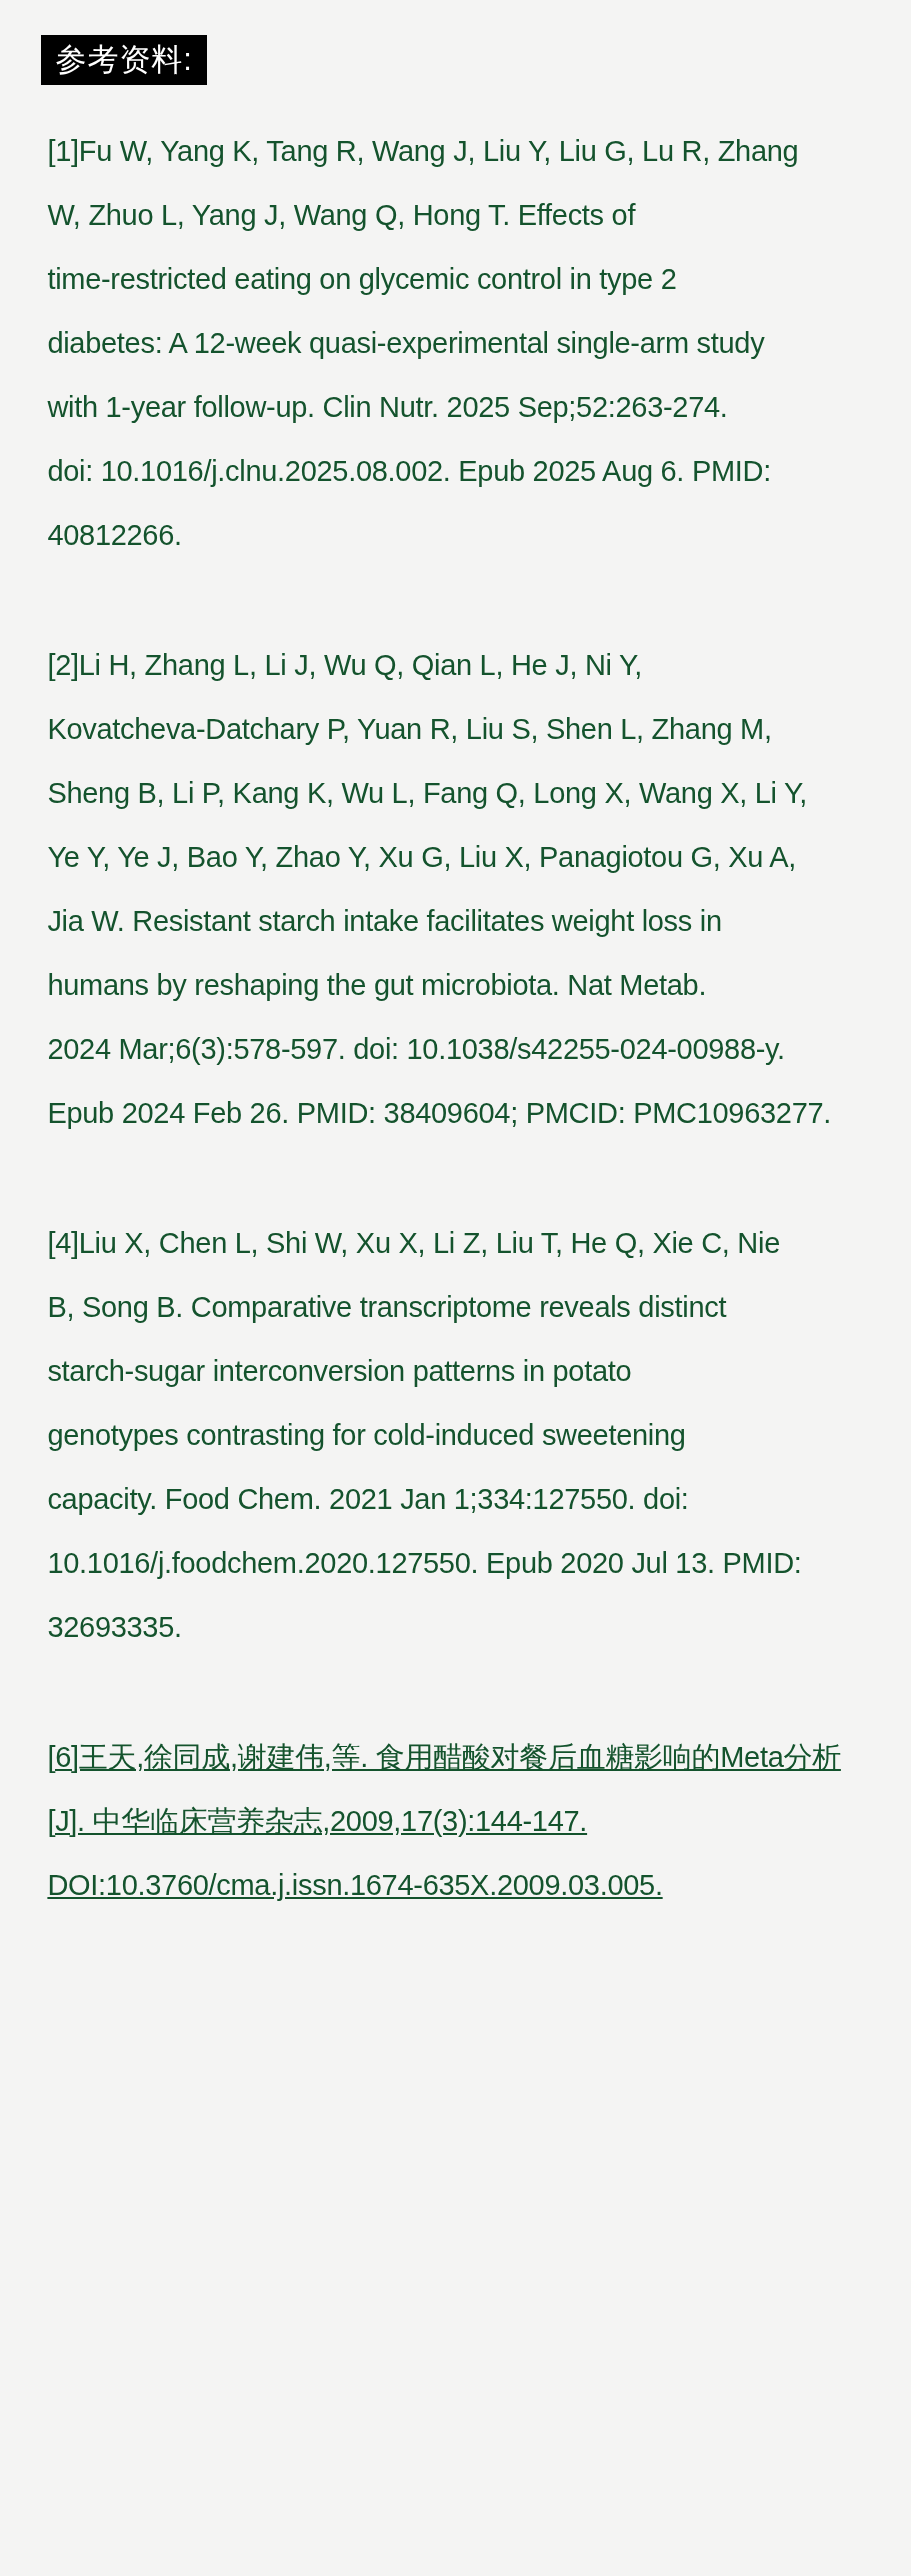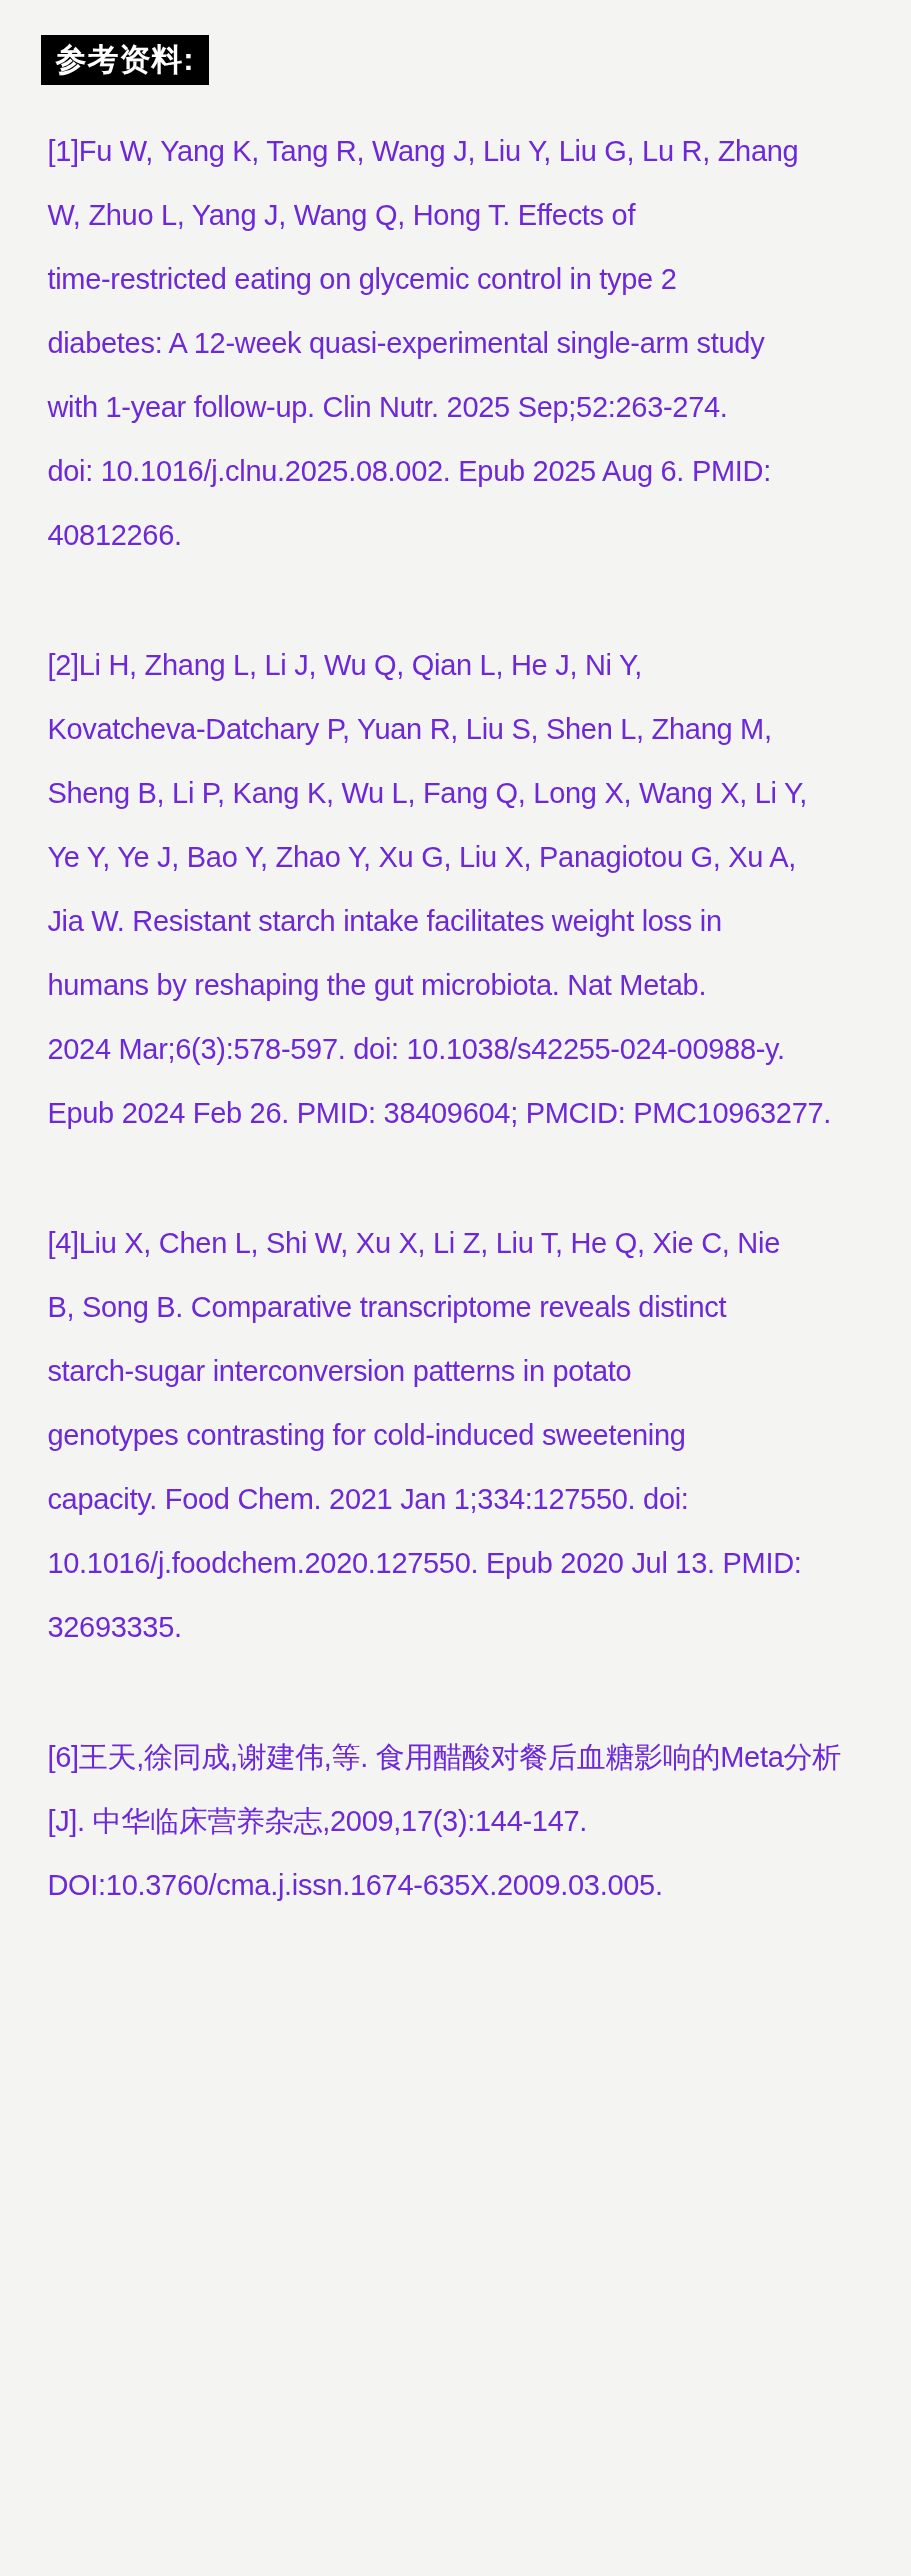--- a/index.html
+++ b/index.html
@@ -17,39 +17,40 @@
     box-sizing: border-box;
     width: 912px;
     min-height: 2576px;
     padding: 35px 46px 91px 41px;
   }
   .badge {
     display: inline-block;
     background: #000000;
     color: #ffffff;
     font-size: 31px;
-    font-weight: 700;
+    font-weight: 400;
     line-height: 35px;
     padding: 7.3px 14.6px;
     letter-spacing: 0.9px;
   }
   .refs {
     margin-top: 34px;
     margin-left: 6.4px; 
   }
   .ref {
     margin: 0 0 66px 0;
     font-size: 29px;
     line-height: 64px;
-    color: #6d28d9;
+    color: #14532d;
     letter-spacing: -0.3px;
     white-space: pre; 
   }
   .ref:last-child {
     margin-bottom: 0;
+    text-decoration: underline;
   }
 </style>
 </head>
 <body>
 
 <div class="page">
   <div class="badge">参考资料:</div>
 
   <div class="refs">
     <p class="ref">[1]Fu W, Yang K, Tang R, Wang J, Liu Y, Liu G, Lu R, Zhang

